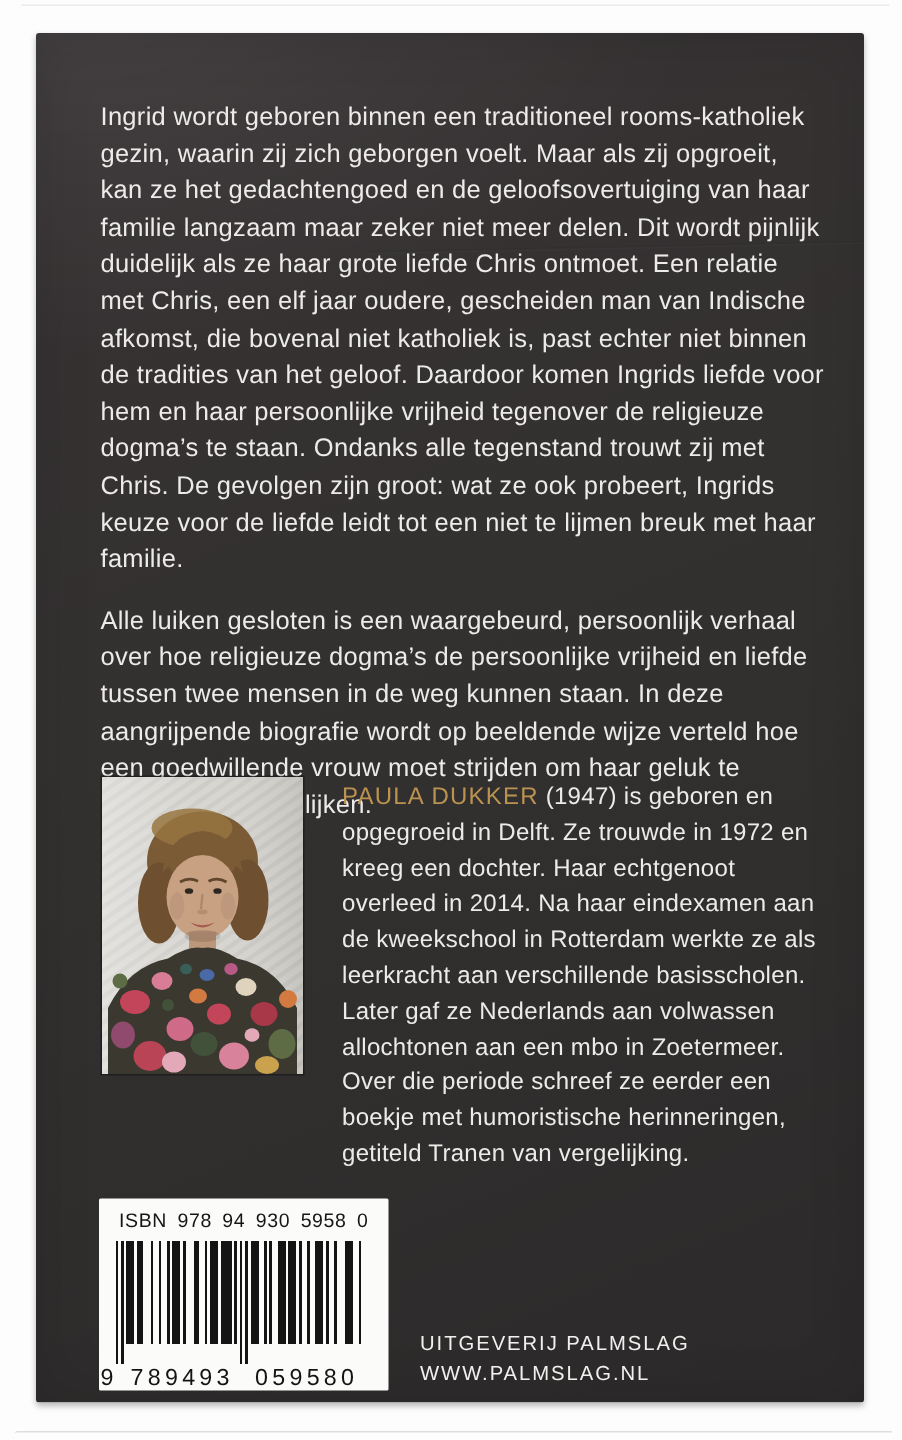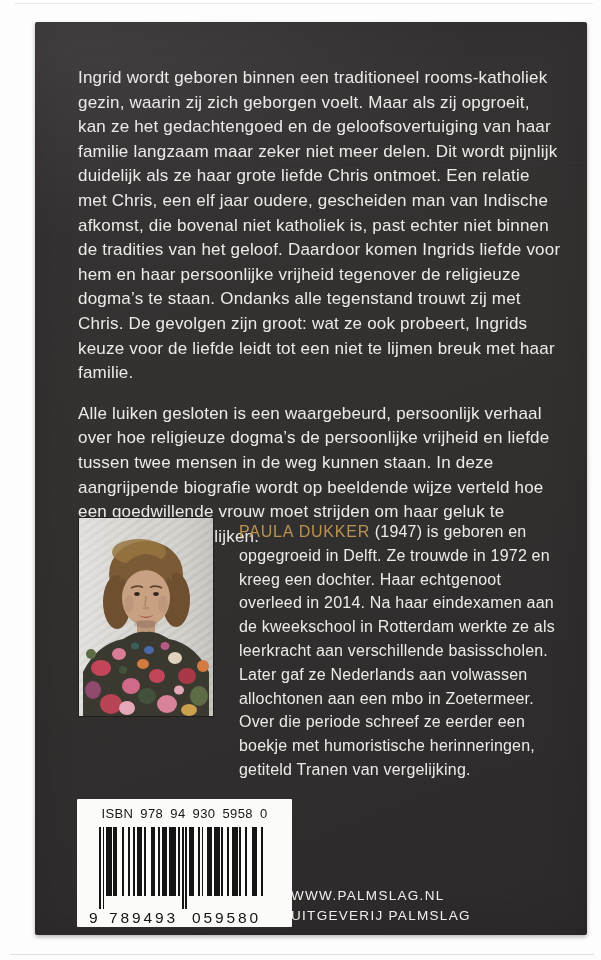--- a/index.html
+++ b/index.html
@@ -13,21 +13,21 @@
   .page-rule-top {
     position:absolute; left:14px; right:8px; top:3px; height:1px;
     background:#ebebe9;
   }
   .page-rule-bottom {
     position:absolute; left:10px; right:6px; top:954px; height:3px;
     border-top:1px solid #dededc; border-radius:3px;
   }
 
   .cover {
-    position:absolute; left:35px; top:22px; width:552px; height:913px;
+    position:absolute; left:24px; top:22px; width:552px; height:913px;
     background:
       radial-gradient(ellipse 700px 420px at 6% -4%, rgba(255,255,255,0.07), rgba(255,255,255,0) 60%),
       linear-gradient(158deg, #373334 0%, #333030 45%, #2d2a2b 100%);
     border-radius:2px;
     box-shadow:0 2px 4px rgba(0,0,0,0.28), inset 0 0 40px rgba(0,0,0,0.12);
   }
   .cover::before { 
     content:""; position:absolute; left:40%; right:0; top:142px; height:2px;
     background:linear-gradient(to bottom, rgba(0,0,0,0.18), rgba(255,255,255,0.05));
     transform:rotate(-1.2deg); opacity:.5;
@@ -49,21 +49,21 @@
     flex:0 0 134px; width:134px; height:198px; overflow:hidden;
     box-shadow:0 0 0 1px rgba(0,0,0,0.35);
   }
   .bio-text {
     flex:1; color:#edebe9; font-size:16px; line-height:23.8px;
     letter-spacing:0.2px; padding-top:2px;
   }
   .author-name { color:#bb9351; letter-spacing:0.8px; }
 
   .barcode-box {
-    position:absolute; left:42px; top:777px; width:215px; height:128px;
+    position:absolute; left:42px; top:777px; width:193px; height:128px;
     background:#fbfbfa; border-radius:1px; overflow:hidden;
   }
   .isbn-line {
     margin-top:7px; text-align:center; color:#161616;
     font-size:13px; letter-spacing:0.4px; word-spacing:3px;
   }
   .barcode-svg { display:block; margin:4px auto 0 auto; }
 
   .publisher {
     position:absolute; left:256px; top:864px;
@@ -203,20 +203,20 @@
           <rect x="165.80" y="2" width="1.8" height="69" fill="#141414"></rect>
           <rect x="167.60" y="2" width="1.8" height="69" fill="#141414"></rect>
           <rect x="173.00" y="2" width="1.8" height="69" fill="#141414"></rect>
           <text x="1" y="98" font-family="Liberation Sans, sans-serif" font-size="15.5" fill="#141414">9</text>
           <text x="21" y="98" textLength="66" lengthAdjust="spacing" font-family="Liberation Sans, sans-serif" font-size="15.5" fill="#141414">789493</text>
           <text x="104" y="98" textLength="66" lengthAdjust="spacing" font-family="Liberation Sans, sans-serif" font-size="15.5" fill="#141414">059580</text>
         </svg>
     </div>
 
     <div class="publisher">
+      <div>UITGEVERIJ PALMSLAG</div>
       <div>WWW.PALMSLAG.NL</div>
-      <div>UITGEVERIJ PALMSLAG</div>
     </div>
 
   </div>
 
   <div class="page-rule-bottom"></div>
 </div>
 
 </body></html>

